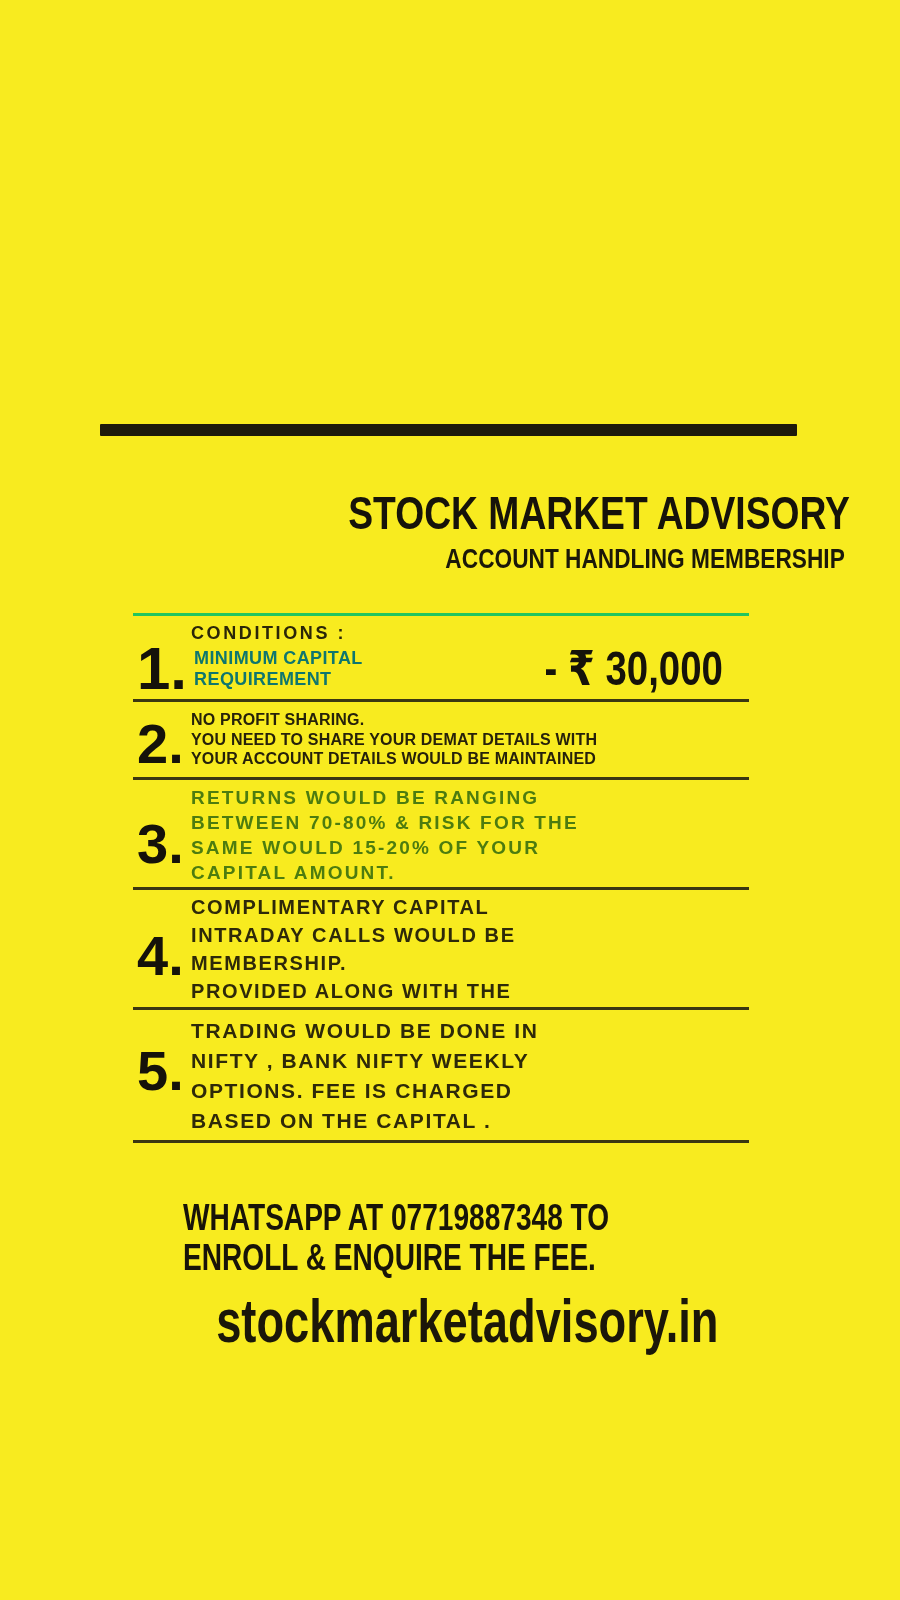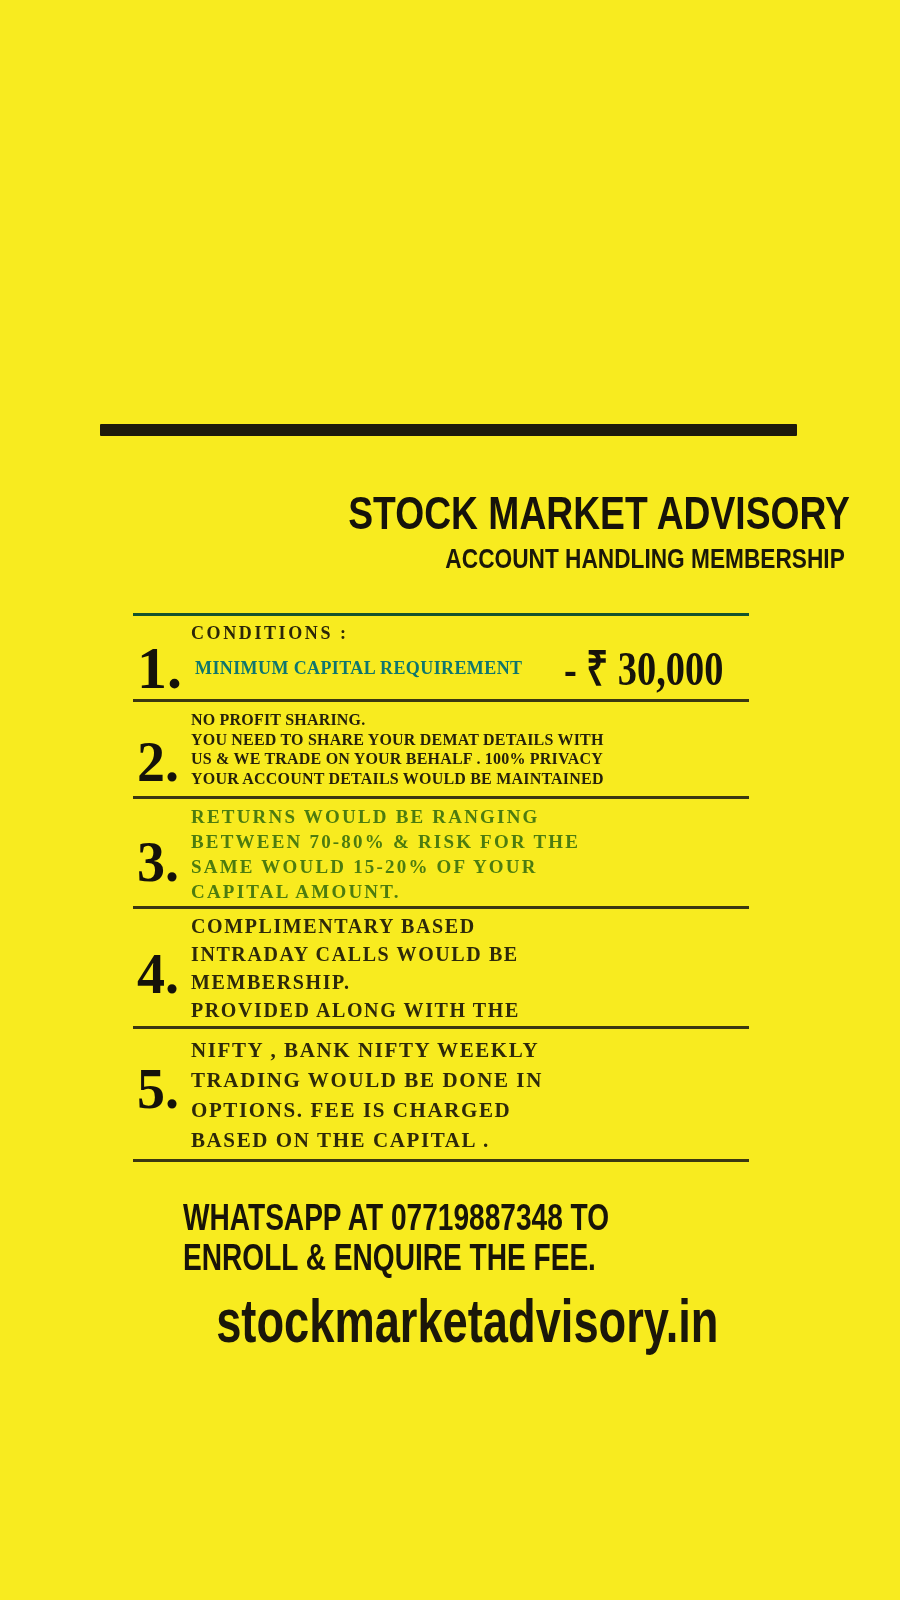--- a/index.html
+++ b/index.html
@@ -51,22 +51,21 @@
     transform: scaleX(0.81);
     transform-origin: 49% center;
     white-space: nowrap;
     line-height: 1.0;
   }
   .conditions {
     position: absolute;
     left: 133px;
     top: 613px;
     width: 616px;
-    border-top: 3px solid #14532d;
-    font-family: Liberation Serif, serif;
+    border-top: 3px solid #22c55e;
   }
   .sec {
     border-bottom: 3px solid #3b3711;
     box-sizing: border-box;
   }
   .cond-label {
     margin: 7px 0 0 58px;
     font-size: 18px;
     font-weight: bold;
     letter-spacing: 2.6px;
@@ -199,50 +198,49 @@
         <div class="req-label">MINIMUM CAPITAL REQUIREMENT</div>
         <div class="amount">- ₹ 30,000</div>
       </div>
     </section>
 
     <section class="sec sec2 secflex">
       <div class="num">2.</div>
       <div class="lines">
         <div class="line">NO PROFIT SHARING.</div>
         <div class="line">YOU NEED TO SHARE YOUR DEMAT DETAILS WITH</div>
-        <div class="line">US &amp; WE TRADE ON YOUR BEHALF . 100% PRIVACY</div>
         <div class="line">YOUR ACCOUNT DETAILS WOULD BE MAINTAINED</div>
       </div>
     </section>
 
     <section class="sec sec3 secflex">
       <div class="num">3.</div>
       <div class="lines">
         <div class="line">RETURNS WOULD BE RANGING</div>
         <div class="line">BETWEEN 70-80% &amp; RISK FOR THE</div>
         <div class="line">SAME WOULD 15-20% OF YOUR</div>
         <div class="line">CAPITAL AMOUNT.</div>
       </div>
     </section>
 
     <section class="sec sec4 secflex">
       <div class="num">4.</div>
       <div class="lines">
-        <div class="line">COMPLIMENTARY BASED</div>
+        <div class="line">COMPLIMENTARY CAPITAL</div>
         <div class="line">INTRADAY CALLS WOULD BE</div>
         <div class="line">MEMBERSHIP.</div>
         <div class="line">PROVIDED ALONG WITH THE</div>
       </div>
     </section>
 
     <section class="sec sec5 secflex">
       <div class="num">5.</div>
       <div class="lines">
+        <div class="line">TRADING WOULD BE DONE IN</div>
         <div class="line">NIFTY , BANK NIFTY WEEKLY</div>
-        <div class="line">TRADING WOULD BE DONE IN</div>
         <div class="line">OPTIONS. FEE IS CHARGED</div>
         <div class="line">BASED ON THE CAPITAL .</div>
       </div>
     </section>
 
   </div>
 
   <div class="whatsapp">
     <div class="wline">WHATSAPP AT 07719887348 TO</div>
     <div class="wline">ENROLL &amp; ENQUIRE THE FEE.</div>

